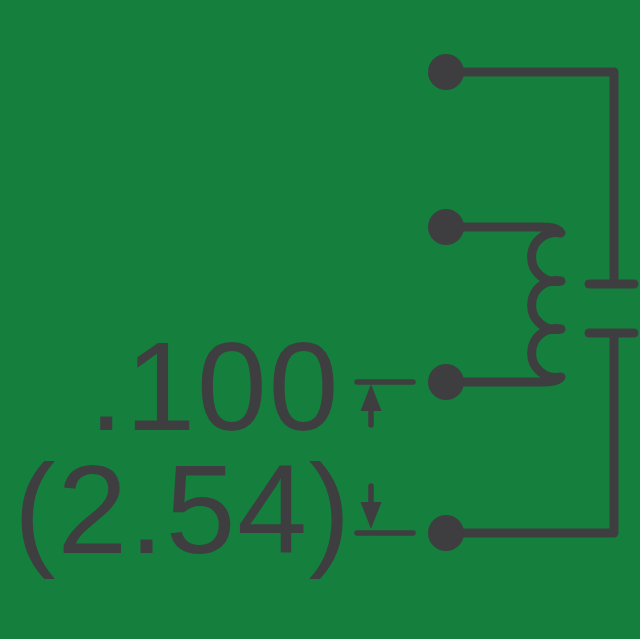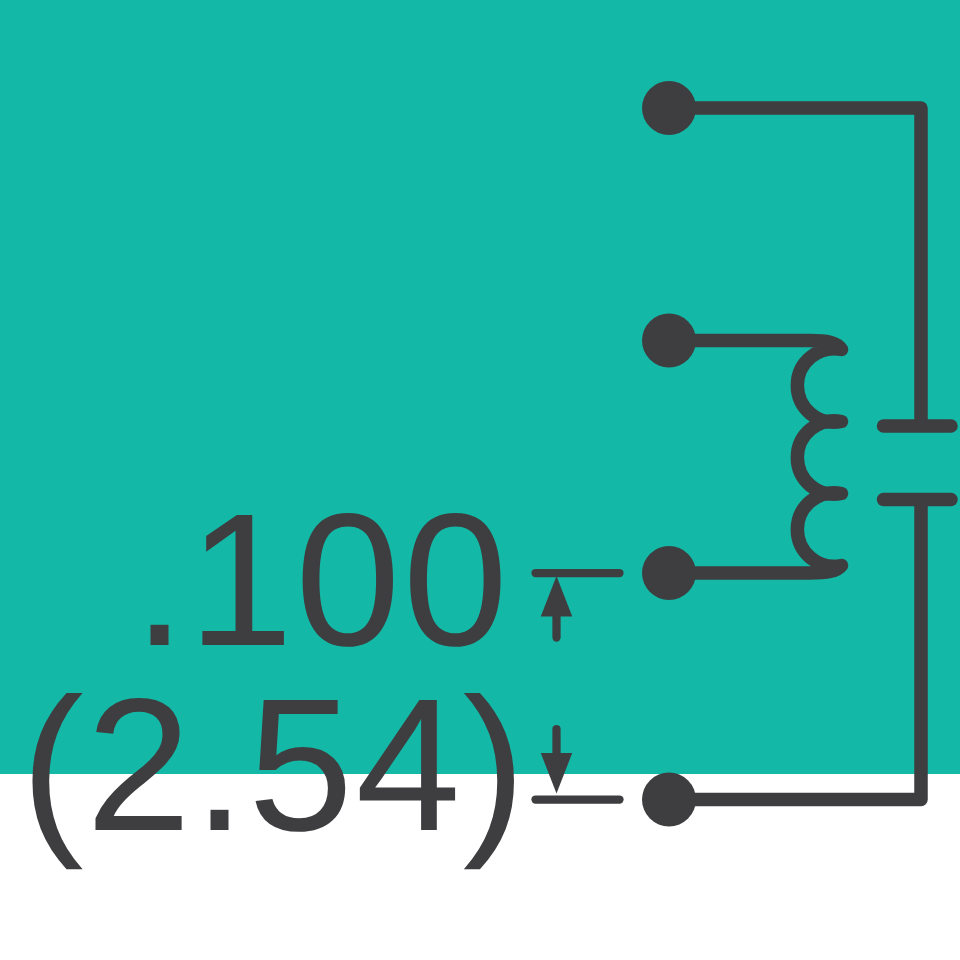--- a/index.html
+++ b/index.html
@@ -7,22 +7,22 @@
     padding: 0;
     width: 640px;
     height: 640px;
     background: #ffffff;
     overflow: hidden;
     font-family: "Liberation Sans", sans-serif;
   }
   .stage {
     position: relative;
     width: 640px;
-    height: 516px;
-    background: #14b8a6;
+    height: 639px;
+    background: #15803d;
   }
   svg { display: block; }
   .wire {
     fill: none;
     stroke: #3e3e40;
     stroke-width: 9;
     stroke-linecap: round;
     stroke-linejoin: round;
   }
   .dim-stroke {

